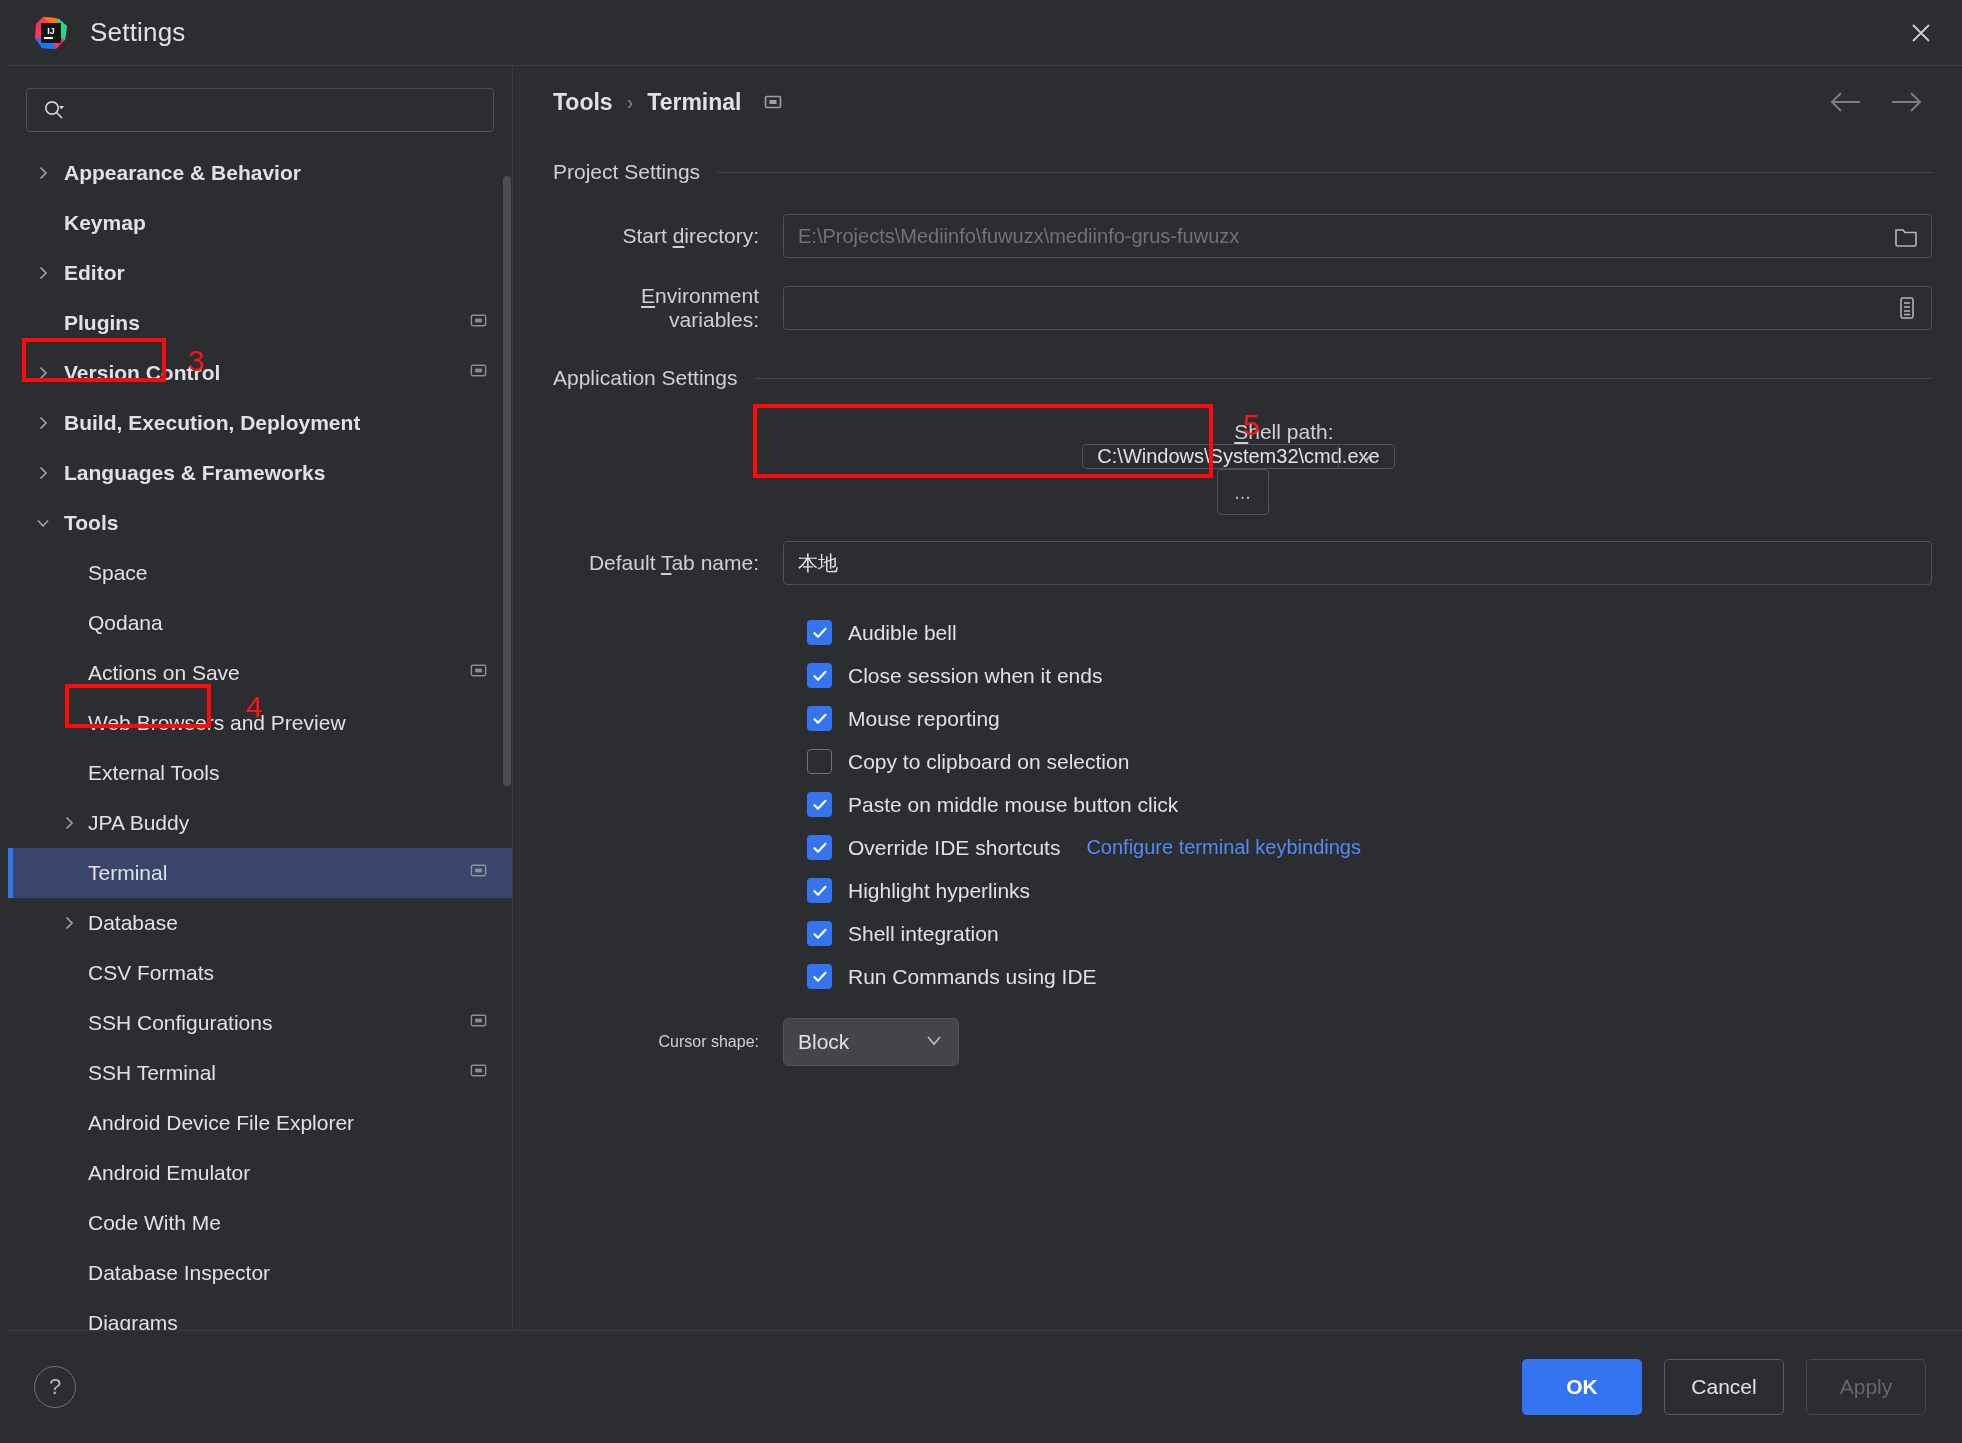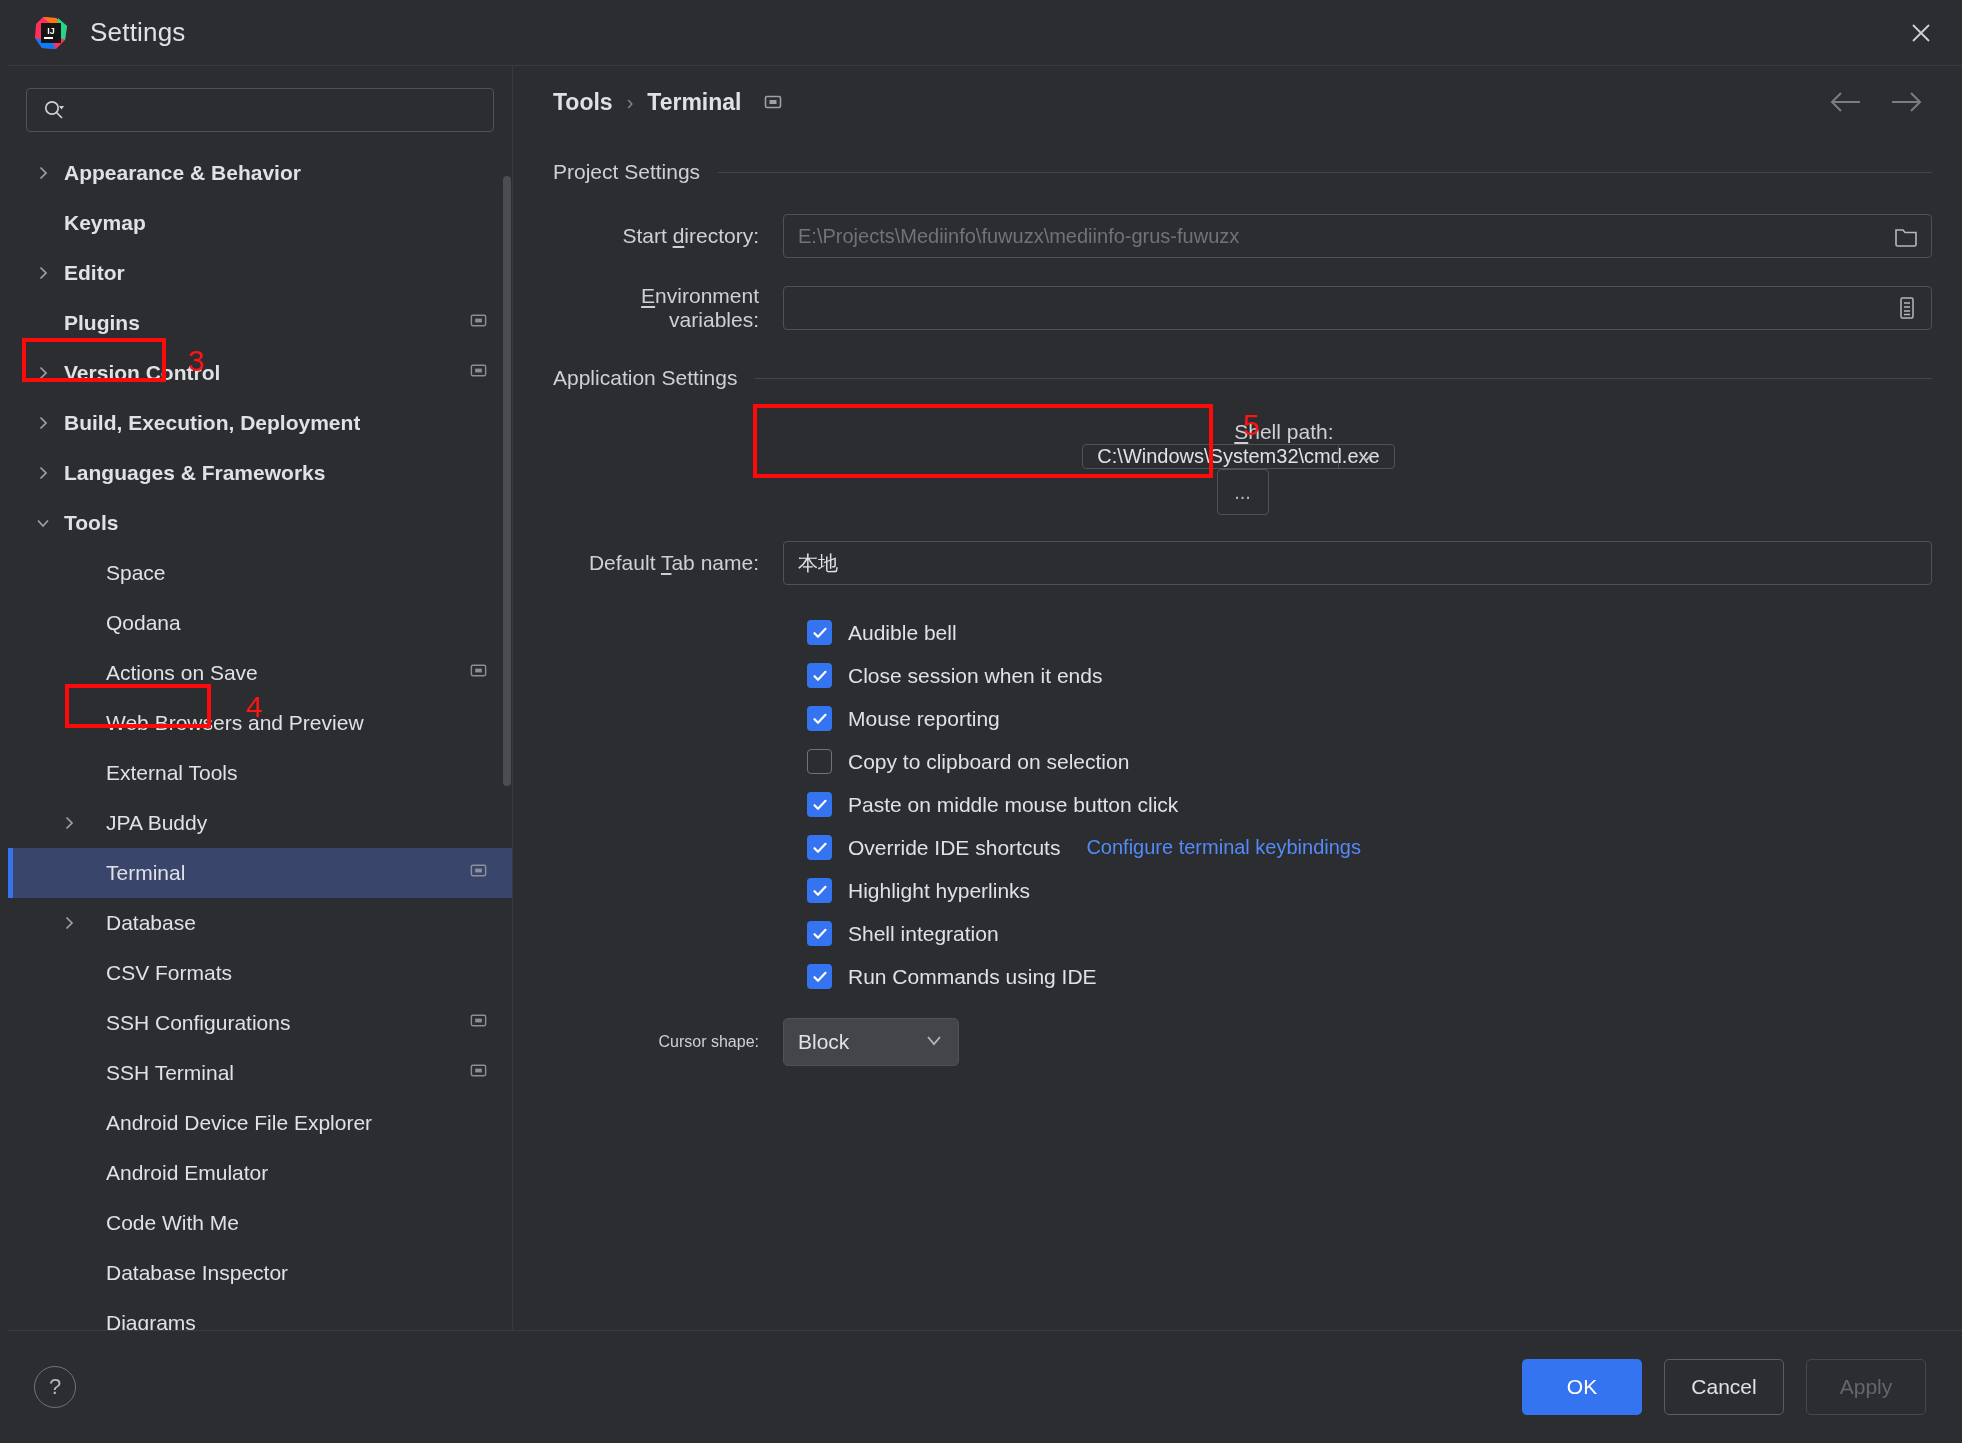--- a/index.html
+++ b/index.html
@@ -65,21 +65,21 @@
   .tree-row.selected { background: #39456B; }
   .tree-row.selected::before {
     content: ""; position: absolute; left: 0; top: 0; bottom: 0; width: 5px; background: #3574F0;
   }
   .twisty { width: 30px; min-width: 30px; display: flex; align-items: center; justify-content: center; color: #9DA0A8; }
   .tree-label { white-space: nowrap; overflow: hidden; }
   .tree-row.top > .tree-label { font-weight: bold; }
   .lvl0 .twisty { margin-left: 20px; }
   .lvl0 .tree-label { margin-left: 6px; }
   .lvl1 .twisty { margin-left: 46px; }
-  .lvl1 .tree-label { margin-left: 22px; }
+  .lvl1 .tree-label { margin-left: 4px; }
   .badge-ico { position: absolute; right: 24px; top: 50%; transform: translateY(-50%); opacity: .85; }
   .sb-scroll {
     position: absolute; right: 1px; top: 110px; width: 8px;
     background: #4B4D51; border-radius: 4px;
   }
 
   
   .content { flex: 1; display: flex; flex-direction: column; min-width: 0; background: #2B2D30; position: relative; }
   .crumbs {
     height: 72px; min-height: 72px; display: flex; align-items: center;
@@ -136,21 +136,21 @@
   .help-btn {
     width: 42px; height: 42px; border-radius: 50%; border: 1.5px solid #6F737A;
     display: flex; align-items: center; justify-content: center; color: #B4B7BD; font-size: 22px;
     cursor: pointer;
   }
   .footer-spacer { flex: 1; }
   .btn {
     height: 56px; min-width: 120px; border-radius: 5px; display: flex; align-items: center;
     justify-content: center; font-size: 21px; margin-left: 22px; cursor: pointer; padding: 0 26px;
   }
-  .btn.primary { background: #3574F0; color: #FFFFFF; font-weight: normal; }
+  .btn.primary { background: #3574F0; color: #FFFFFF; font-weight: bold; }
   .btn.normal { background: #2B2D30; border: 1px solid #5A5D63; color: #DFE1E5; }
   .btn.disabled { background: #2B2D30; border: 1px solid #454850; color: #63666C; }
 
   
   .anno { position: absolute; border: 4px solid #FF0A0A; pointer-events: none; z-index: 50; }
   .anno-num { position: absolute; color: #FF1414; font-size: 30px; z-index: 51; pointer-events: none; }
 </style>
 </head>
 <body>
 

